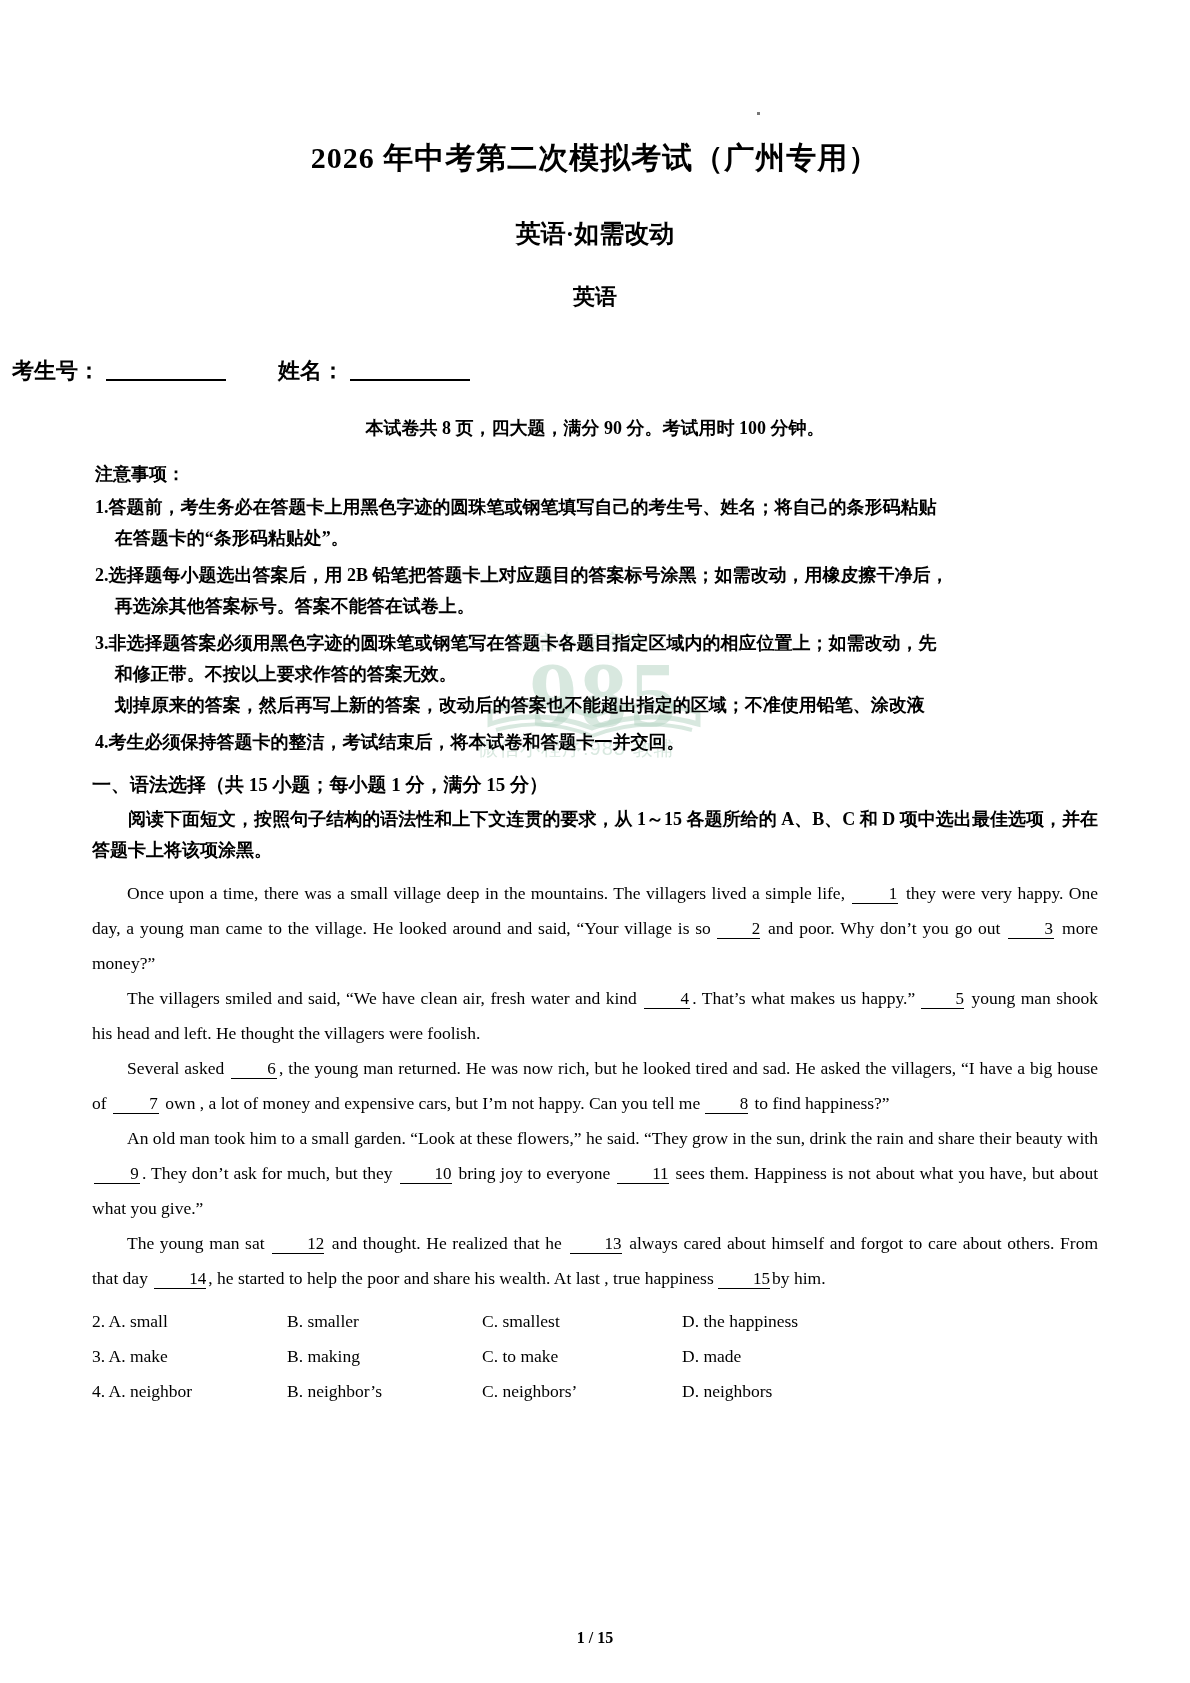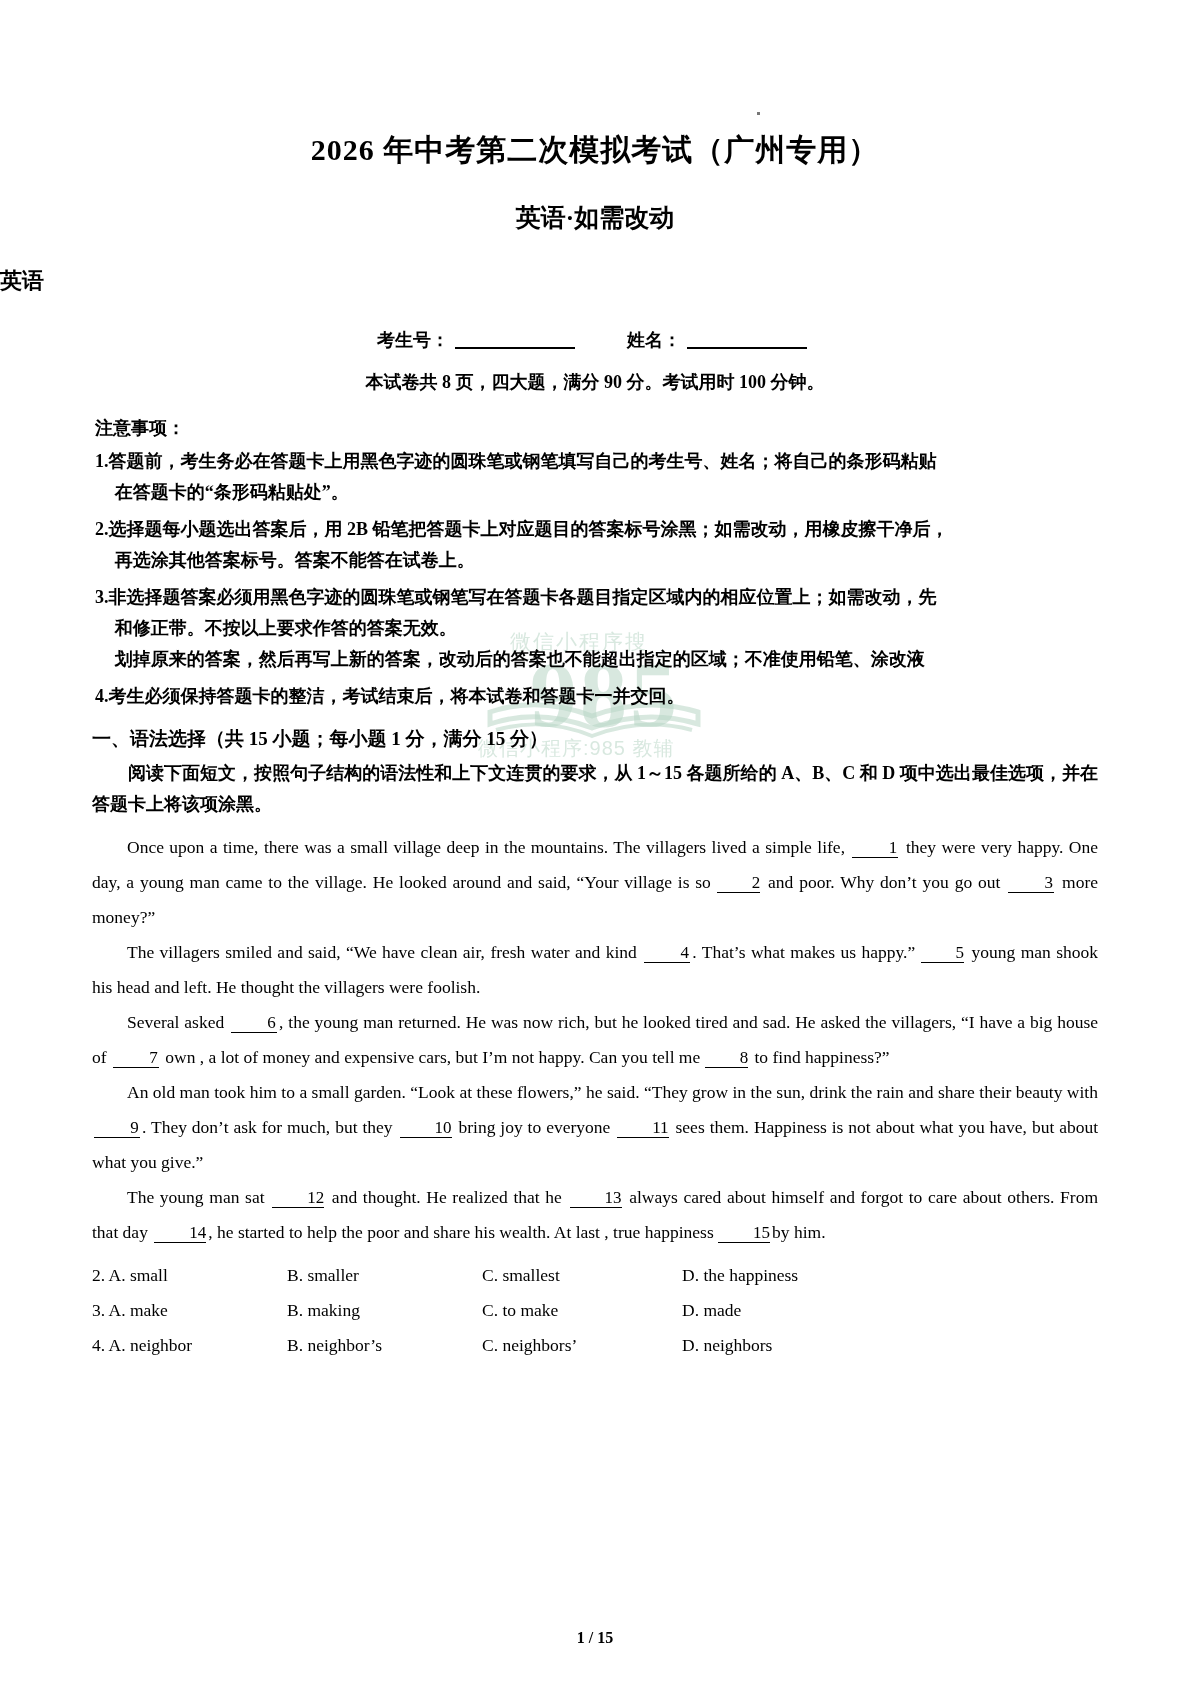--- a/index.html
+++ b/index.html
@@ -62,45 +62,44 @@
     top: 735px;
     font-size: 20px;
     letter-spacing: 1px;
   }
 
   
   .doc-title {
     text-align: center;
     font-size: 30px;
     font-weight: 700;
-    margin: 0;
+    margin: 8px;
     padding-top: 130px;
     letter-spacing: 1px;
   }
   .doc-subtitle {
     text-align: center;
     font-size: 25px;
     font-weight: 700;
     margin: 0;
     padding-top: 30px;
   }
   .doc-subject {
-    text-align: left;
+    text-align: center;
     font-size: 22px;
     font-weight: 700;
     margin: 0;
     padding-top: 32px;
   }
 
   
   .id-row {
-    text-align: center;
-    font-size: 18px;
-    font-weight: 700;
-    margin: 0;
+    font-size: 22px;
+    font-weight: 700;
+    margin: 12px;
     padding-top: 32px;
   }
   .id-row .blank-line {
     display: inline-block;
     width: 120px;
     border-bottom: 2px solid #000;
     margin: 0 6px;
     vertical-align: -3px;
   }
   .id-gap { display: inline-block; width: 46px; }

